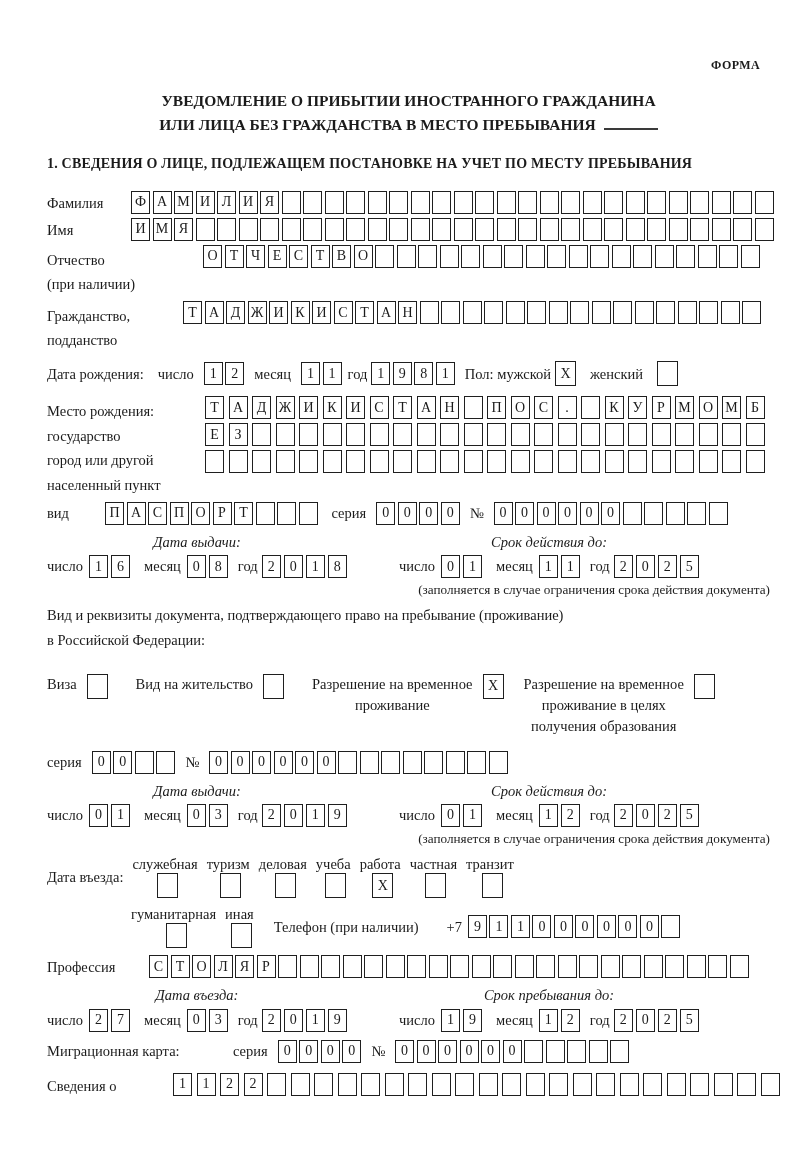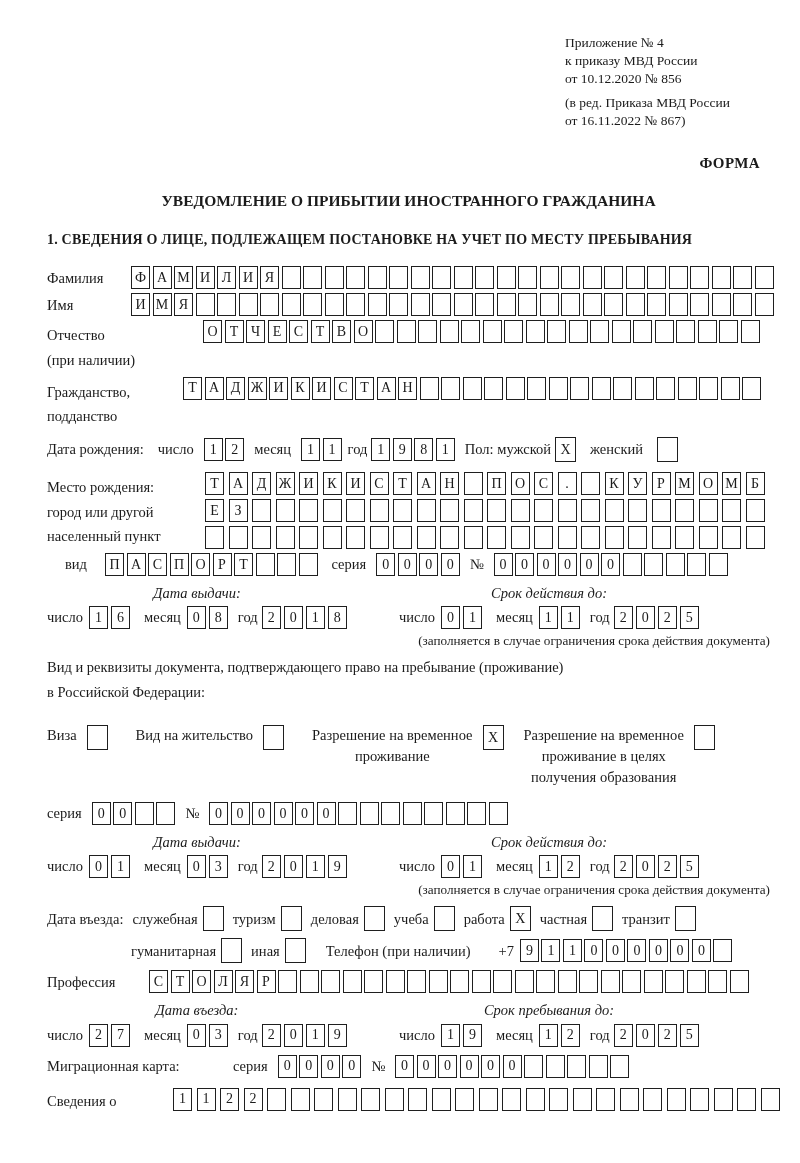--- a/index.html
+++ b/index.html
@@ -6,21 +6,21 @@
   body{
     width:800px;height:1163px;overflow:hidden;
     font-family:"Liberation Serif","DejaVu Serif",serif;
     color:#1b1b1b;font-size:14.5px;line-height:1.25;
   }
   .page{box-sizing:border-box;width:800px;height:1163px;padding:34px 30px 0 47px;}
 
   
   .annex{margin-left:auto;width:205px;font-size:13.5px;line-height:1.35;}
   .annex .amend{margin-top:5px;}
-  .forma{ text-align:right;font-weight:bold;font-size:15px;margin:24px 10px 16px 0;letter-spacing:.4px;}
+  .forma{ text-align:right;font-weight:bold;font-size:12px;margin:24px 10px 16px 0;letter-spacing:.4px;}
 
   .title{text-align:center;font-weight:bold;font-size:15.5px;line-height:1.55;margin-bottom:18px;}
   .blank-underline{display:inline-block;width:54px;border-bottom:2.2px solid #3a3a3a;height:12px;margin-left:8px;}
 
   .sec-head{font-weight:bold;font-size:14px;margin:0 0 18px 0;letter-spacing:.2px;}
 
   
   .row{display:flex;align-items:flex-start;margin-bottom:4px;}
   .lbl{flex-shrink:0;padding-top:3px;}
   .w84{width:84px;}.w156{width:156px;}.w136{width:136px;}.w158{width:158px;}.w102{width:102px;}.w126{width:126px;}
@@ -55,42 +55,36 @@
   
   .opts{display:flex;align-items:flex-start;margin:8px 0 14px 0;}
   .opt{display:flex;align-items:flex-start;margin-top:16px;}
   .opt-lbl{white-space:pre-line;text-align:center;line-height:1.45;}
   .opt .cbx{margin-left:10px;margin-top:0;}
 
   .plain{margin-bottom:7px;}
 
   
   .purposes{display:flex;align-items:center;margin-bottom:7px;}
-  .pur{display:flex;align-items:center;margin-left:9px;}
+  .pur{display:flex;align-items:center;margin-left:9px;flex-direction:column;}
   .pur .cbx{margin-left:5px;}
 </style>
 </head>
 <body>
 
 <div class="page">
 
-  <div class="annex">
-    <div>Приложение № 4</div>
-    <div>к приказу МВД России</div>
-    <div>от 10.12.2020 № 856</div>
-    <div class="amend">
-      <div>(в ред. Приказа МВД России</div>
-      <div>от 16.11.2022 № 867)</div>
-    </div>
-  </div>
 
   <div class="forma">ФОРМА</div>
 
   <div class="title">
     <div>УВЕДОМЛЕНИЕ О ПРИБЫТИИ ИНОСТРАННОГО ГРАЖДАНИНА</div>
+    <div>
+      <span>ИЛИ ЛИЦА БЕЗ ГРАЖДАНСТВА В МЕСТО ПРЕБЫВАНИЯ</span><span class="blank-underline"></span>
+    </div>
   </div>
 
   <div class="sec-head">1. СВЕДЕНИЯ О ЛИЦЕ, ПОДЛЕЖАЩЕМ ПОСТАНОВКЕ НА УЧЕТ ПО МЕСТУ ПРЕБЫВАНИЯ</div>
 
   <div class="row">
     <div class="lbl w84">Фамилия</div>
     <div class="boxes">
         <span class="box">Ф</span>
         <span class="box">А</span>
         <span class="box">М</span>
@@ -252,20 +246,21 @@
       </span>
     <span class="gap10">Пол: мужской</span>
     <span class="box cbx ml4">X</span>
     <span class="gap14">женский</span>
     <span class="box cbx gap14"></span>
   </div>
 
   <div class="row">
     <div class="lbl w158 lbl2">
       <div>Место рождения:</div>
+      <div>государство</div>
       <div>город или другой</div>
       <div>населенный пункт</div>
     </div>
     <div class="stack">
       <div class="boxes wide">
           <span class="box">Т</span>
           <span class="box">А</span>
           <span class="box">Д</span>
           <span class="box">Ж</span>
           <span class="box">И</span>
@@ -338,21 +333,21 @@
           <span class="box"></span>
           <span class="box"></span>
           <span class="box"></span>
           <span class="box"></span>
           <span class="box"></span>
         </div>
     </div>
   </div>
 
 
-  <div class="row inline" style="align-items:center;text-align:center;">
+  <div class="row inline" style="align-items:center;">
     <span style="width:58px;">вид</span>
     <span class="boxes">
         <span class="box">П</span>
         <span class="box">А</span>
         <span class="box">С</span>
         <span class="box">П</span>
         <span class="box">О</span>
         <span class="box">Р</span>
         <span class="box">Т</span>
         <span class="box"></span>

